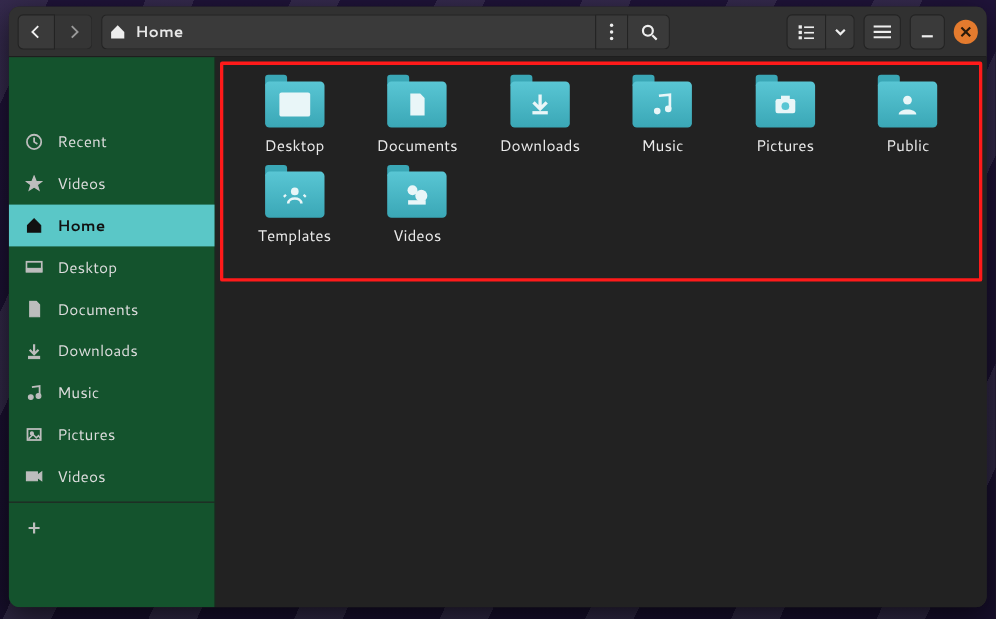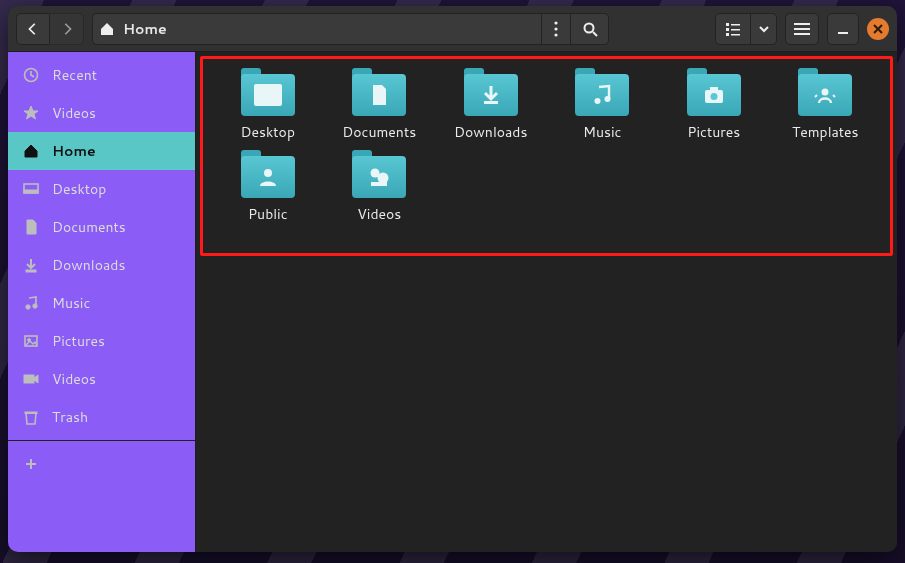--- a/index.html
+++ b/index.html
@@ -49,21 +49,21 @@
 
   .right-group { display:flex; gap:8px; align-items:center; }
   .view-split { display:flex; }
   .view-split .btn:first-child { width: 36px; border-radius: 5px 0 0 5px; }
   .view-split .btn:last-child  { width: 26px; border-radius: 0 5px 5px 0; border-left:none; }
   .hamburger-btn { width: 34px; }
   .min-btn { width: 32px; }
   .close-btn { width: 22px; height:22px; border-radius: 50%; background:#e47b2e; border:none; display:flex;align-items:center;justify-content:center; }
 
   .body { flex:1; display:flex; min-height:0; }
-  .sidebar { width: 188px; background:#8b5cf6; display:flex; flex-direction:column; padding-top:4px; border-right:1px solid #1d1d1d;}
+  .sidebar { width: 188px; background:#14532d; display:flex; flex-direction:column; padding-top:4px; border-right:1px solid #1d1d1d;justify-content:center;}
   .side-item {
     display:flex; align-items:center; gap:12px; height:38px; padding-left:14px;
     color:#dcdcdc;
   }
   .side-item.active { background:#5ac7c7; color:#111; font-weight:600; }
   .side-item .ic { width:18px; display:flex; justify-content:center; }
   .side-item svg { stroke:#bdbdbd; fill:#bdbdbd; }
   .side-item.active svg { stroke:#111; fill:#111; }
   .side-sep { height:1px; background:#222; margin:4px 0; }
 
@@ -255,29 +255,20 @@
       </div>
       <div class="side-item">
         <span class="ic">
             <svg width="16" height="16" viewBox="0 0 16 16">
               <rect x="1" y="4" width="10" height="8"></rect>
               <path d="M11 7 L15 4 V12 L11 9 Z"></path>
             </svg>
           </span>
         <span>Videos</span>
       </div>
-      <div class="side-item">
-        <span class="ic">
-            <svg width="16" height="16" viewBox="0 0 16 16">
-              <path d="M3 4 H13 L12 15 H4 Z" fill="none" stroke-width="1.6"></path>
-              <rect x="2" y="3" width="12" height="1.5"></rect>
-            </svg>
-          </span>
-        <span>Trash</span>
-      </div>
 
       <div class="side-sep"></div>
 
       <div class="side-item">
         <span class="ic">
             <svg width="16" height="16" viewBox="0 0 16 16">
               <path d="M8 3 V13 M3 8 H13" fill="none" stroke-width="2"></path>
             </svg>
           </span>
       </div>
@@ -347,47 +338,47 @@
           </div>
             </div>
           <div class="lbl">Pictures</div>
         </div>
 
         <div class="folder">
           <div class="folder-icon">
               <div class="tab"></div>
               <div class="body">
             <svg viewBox="0 0 24 24">
+                  <circle cx="12" cy="8" r="4" fill="#e9f6f8"></circle>
+                  <path d="M4 21 C4 15 20 15 20 21 Z" fill="#e9f6f8"></path>
+                </svg>
+          </div>
+            </div>
+          <div class="lbl">Public</div>
+        </div>
+
+        <div class="folder">
+          <div class="folder-icon">
+              <div class="tab"></div>
+              <div class="body">
+            <svg viewBox="0 0 24 24">
                   <circle cx="12" cy="9" r="3.5" fill="#e9f6f8"></circle>
                   <path d="M6 20 C6 14 18 14 18 20" fill="none" stroke="#e9f6f8" stroke-width="2.4"></path>
                   <path d="M4 12 L2 14 M20 12 L22 14" stroke="#e9f6f8" stroke-width="2"></path>
                 </svg>
           </div>
             </div>
           <div class="lbl">Templates</div>
         </div>
 
         <div class="folder">
           <div class="folder-icon">
               <div class="tab"></div>
               <div class="body">
             <svg viewBox="0 0 24 24">
-                  <circle cx="12" cy="8" r="4" fill="#e9f6f8"></circle>
-                  <path d="M4 21 C4 15 20 15 20 21 Z" fill="#e9f6f8"></path>
-                </svg>
-          </div>
-            </div>
-          <div class="lbl">Public</div>
-        </div>
-
-        <div class="folder">
-          <div class="folder-icon">
-              <div class="tab"></div>
-              <div class="body">
-            <svg viewBox="0 0 24 24">
                   <circle cx="8" cy="8" r="4.5" fill="#e9f6f8"></circle>
                   <circle cx="16" cy="13" r="5.5" fill="#e9f6f8"></circle>
                   <rect x="4" y="17" width="16" height="4" fill="#e9f6f8"></rect>
                 </svg>
           </div>
             </div>
           <div class="lbl">Videos</div>
         </div>
 
       </div>

